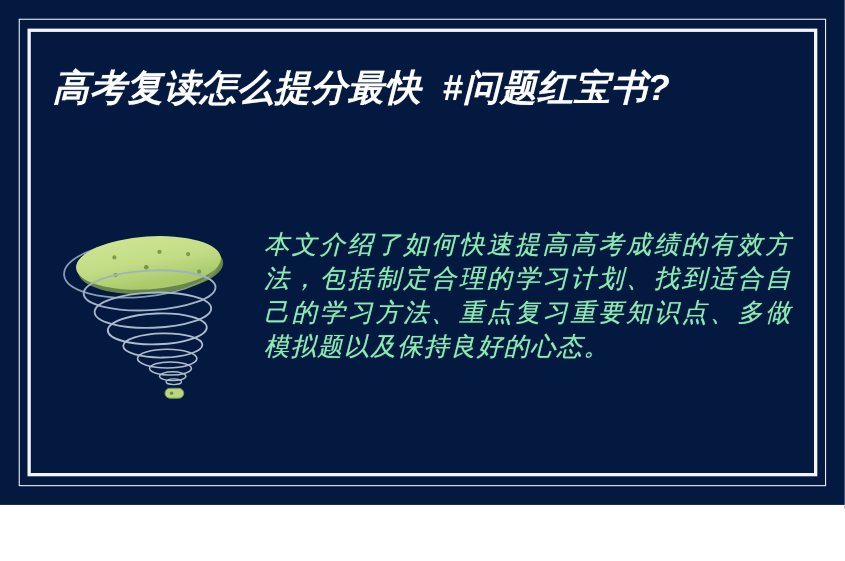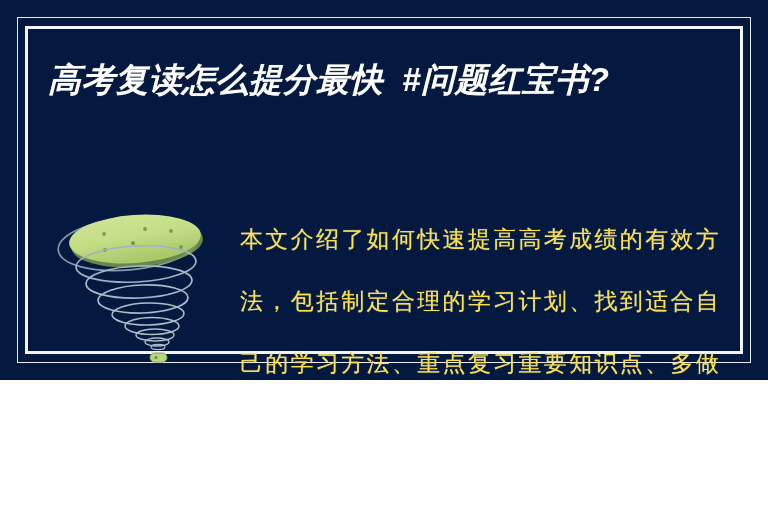--- a/index.html
+++ b/index.html
@@ -10,21 +10,21 @@
   body {
     width: 768px;
     height: 510px;
     overflow: hidden;
     font-family: "Liberation Sans", "DejaVu Sans", sans-serif;
   }
 
   .poster {
     position: relative;
     width: 768px;
-    height: 380px;
+    height: 459px;
     background: #04193f;
     overflow: hidden;
   }
 
   
   .frame-outer {
     position: absolute;
     left: 17px;
     top: 17px;
     right: 17px;
@@ -88,25 +88,26 @@
   }
 
   
   .body-block {
     flex: 1 1 auto;
     margin-left: 10px;
     padding-top: 18px;
   }
   .body-text {
     margin: 0;
-    color: #fde047;
+    color: #86efac;
     font-family: "DejaVu Sans", "Liberation Sans", sans-serif;
     font-size: 23px;
+    font-style: italic;
     font-weight: 400;
-    line-height: 62px;
+    line-height: 31px;
     letter-spacing: 1.2px;
     text-align: justify;
     text-shadow: 0 0 1px rgba(240,245,255,0.55);
   }
 </style>
 </head>
 <body>
 
 <div class="poster">
 

